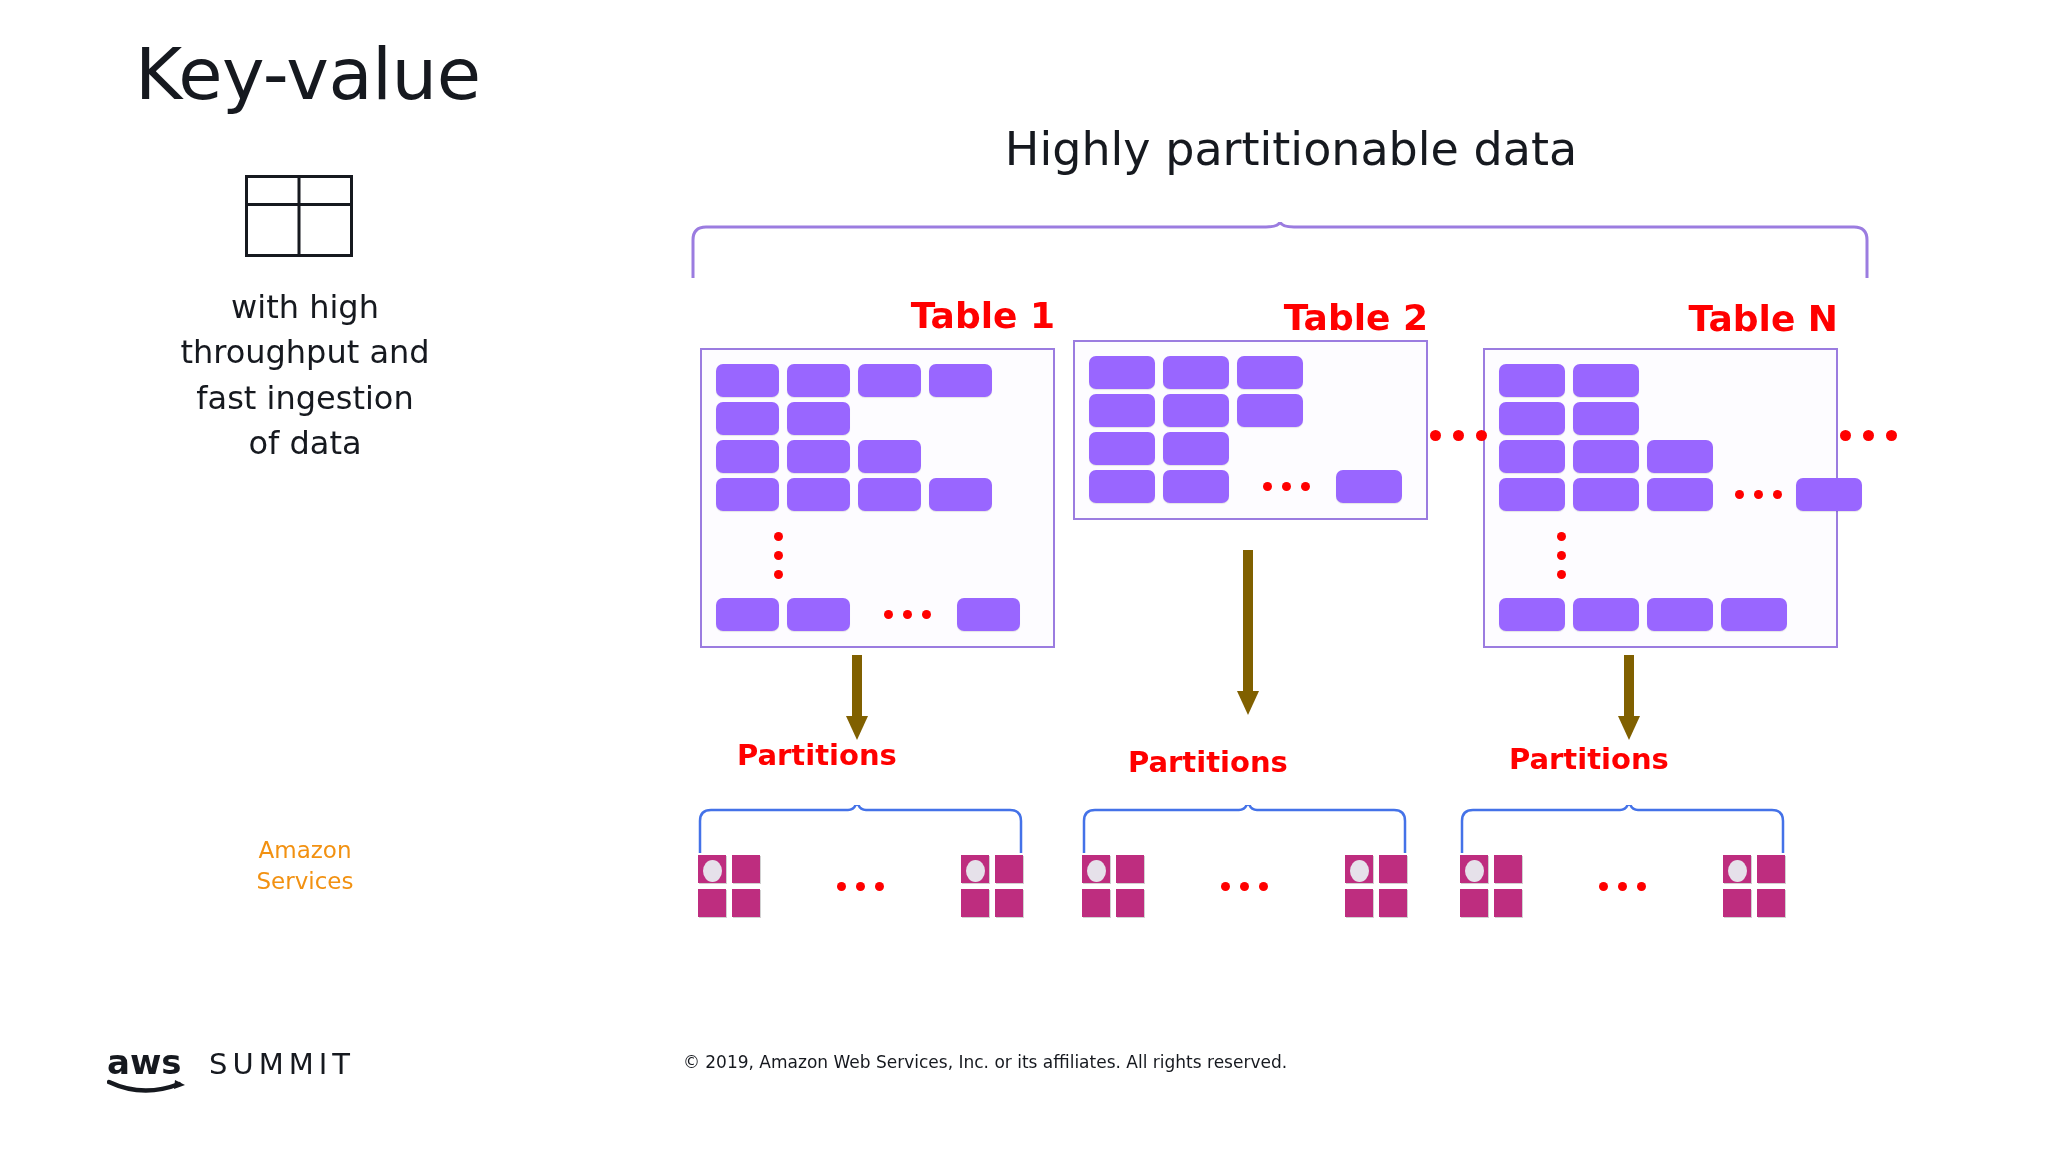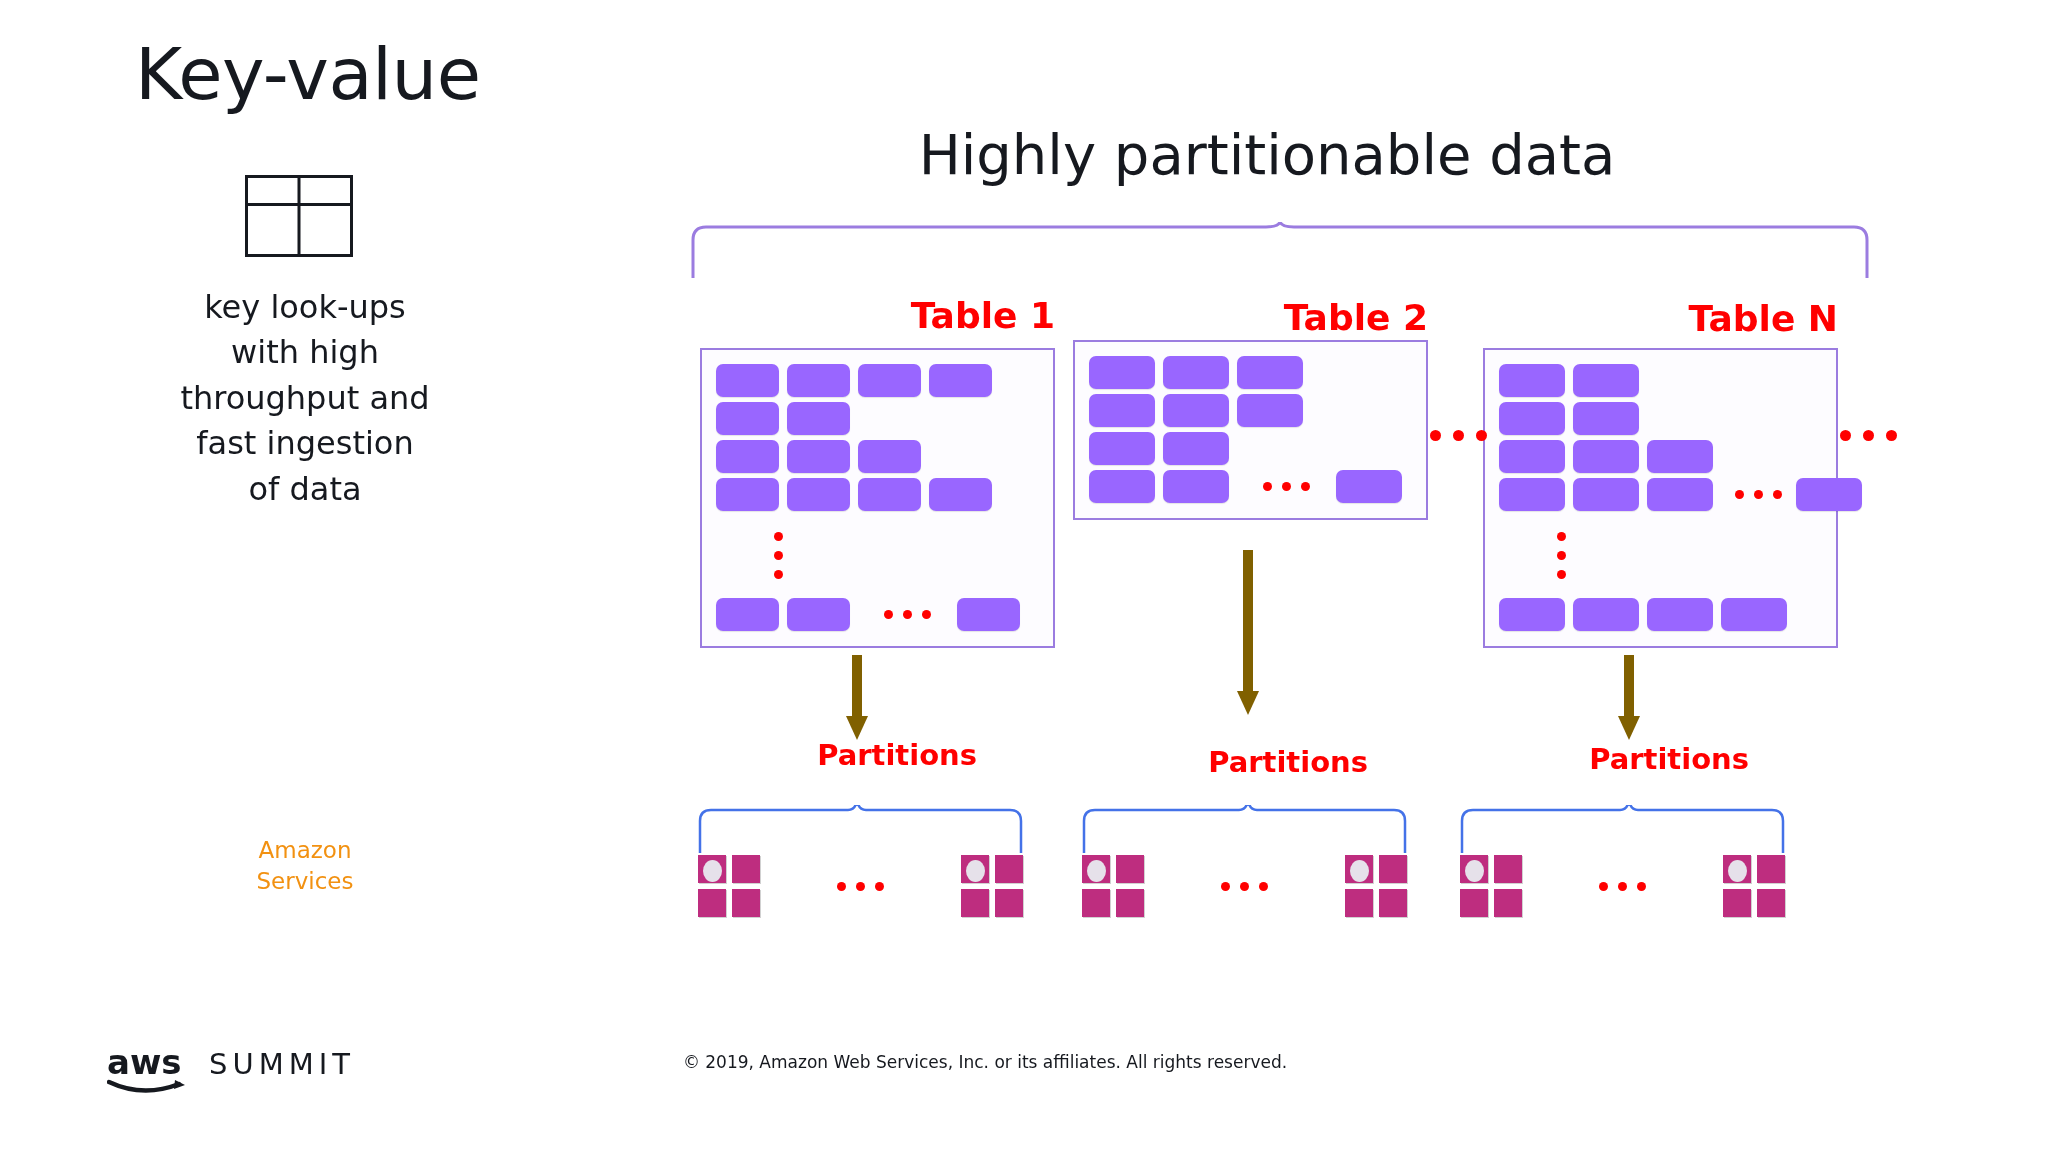--- a/index.html
+++ b/index.html
@@ -39,22 +39,22 @@
     color:#16191f;font-family:"DejaVu Sans", sans-serif;
   }
   #service-name{
     position:absolute;left:110px;top:835px;width:320px;
     text-align:center;font-size:23px;line-height:1.33;
     color:#F29111;font-family:"DejaVu Sans", sans-serif;
   }
 
   
   #main-heading{
-    position:absolute;left:632px;top:122px;width:1200px;
-    text-align:center;font-size:56px;color:#16191f;font-weight:400;
+    position:absolute;left:656px;top:122px;width:1200px;
+    text-align:center;font-size:46px;color:#16191f;font-weight:400;
     font-family:"DejaVu Sans", sans-serif;
   }
 
   
   #tables-brace{position:absolute;left:655px;top:222px;width:1180px;height:58px;}
   .table-label{
     position:absolute;width:100%;text-align:right;top:0;
     font-size:36px;font-weight:bold;color:#FF0000;
     font-family:"DejaVu Sans", sans-serif;
   }
@@ -72,21 +72,21 @@
   .vdots{position:absolute;display:flex;flex-direction:column;gap:10px;}
   .vdots i{width:9px;height:9px;border-radius:50%;background:#FF0000;display:block;}
   .between-dots{position:absolute;display:flex;gap:12px;align-items:center;}
   .between-dots i{width:11px;height:11px;border-radius:50%;background:#FF0000;display:block;}
 
   
   .down-arrow{position:absolute;}
 
   
   .partitions-label{
-    position:absolute;text-align:right;font-size:29px;font-weight:bold;
+    position:absolute;text-align:left;font-size:29px;font-weight:bold;
     color:#FF0000;font-family:"DejaVu Sans", sans-serif;
   }
   .part-brace{position:absolute;}
   .part-group{position:absolute;display:flex;align-items:center;}
   .part-icon{position:relative;width:62px;height:62px;}
   .part-icon span{position:absolute;width:28px;height:28px;background:#BE2D7F;
       box-shadow:1px 1px 0 rgba(0,0,0,0.18);}
   .part-icon .q1{left:0;top:0;}
   .part-icon .q2{left:34px;top:0;}
   .part-icon .q3{left:0;top:34px;}
@@ -111,21 +111,20 @@
   <div id="left-column">
 
     <div id="slide-title">Key-value</div>
 
     <div id="kv-icon">
       <div class="hline"></div>
       <div class="vline"></div>
     </div>
 
     <div id="desc-text">
-        <div>key look-ups</div>
         <div>with high</div>
         <div>throughput and</div>
         <div>fast ingestion</div>
         <div>of data</div>
       </div>
     <div id="service-name">
         <div>Amazon</div>
         <div>Services</div>
       </div>
   </div>

